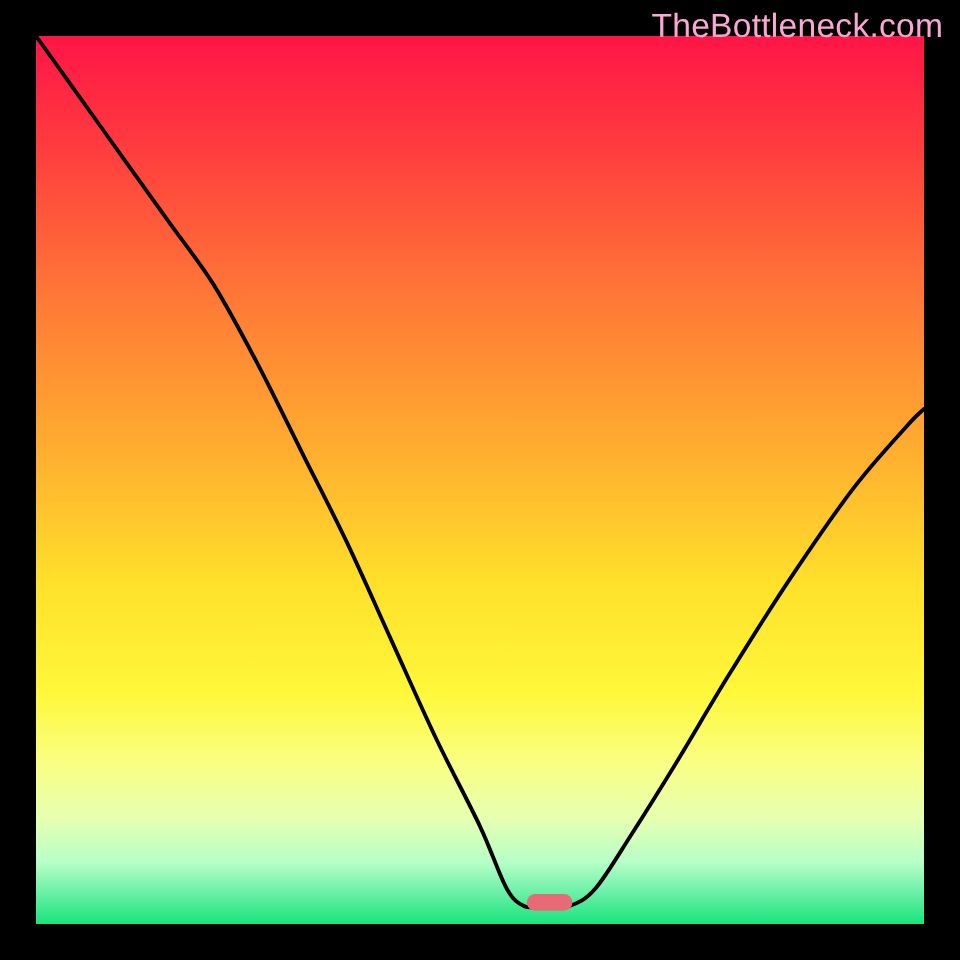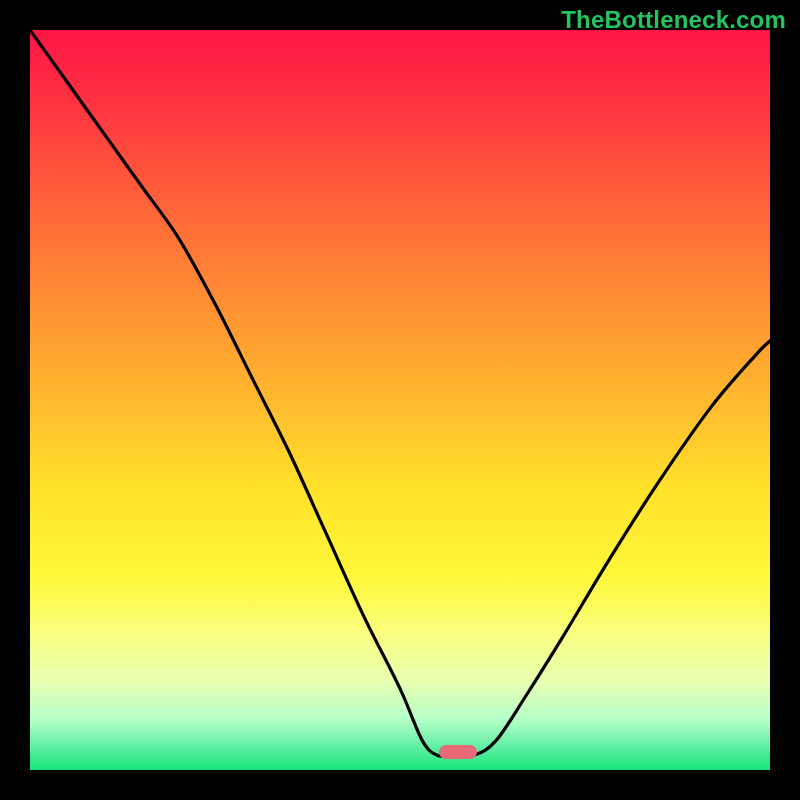--- a/index.html
+++ b/index.html
@@ -14,23 +14,23 @@
   .frame {
     position: relative;
     width: 800px;
     height: 800px;
     background: #000;
   }
   .watermark {
     position: absolute;
     top: 6px;
     right: 14px;
-    color: #22c55e;
-    font-size: 24px;
-    font-weight: 700;
+    color: #f9a8d4;
+    font-size: 28px;
+    font-weight: 400;
     letter-spacing: 0.2px;
     z-index: 20;
   }
   .plot {
     position: absolute;
     left: 30px;
     top: 30px;
     width: 740px;
     height: 740px;
     overflow: hidden;

